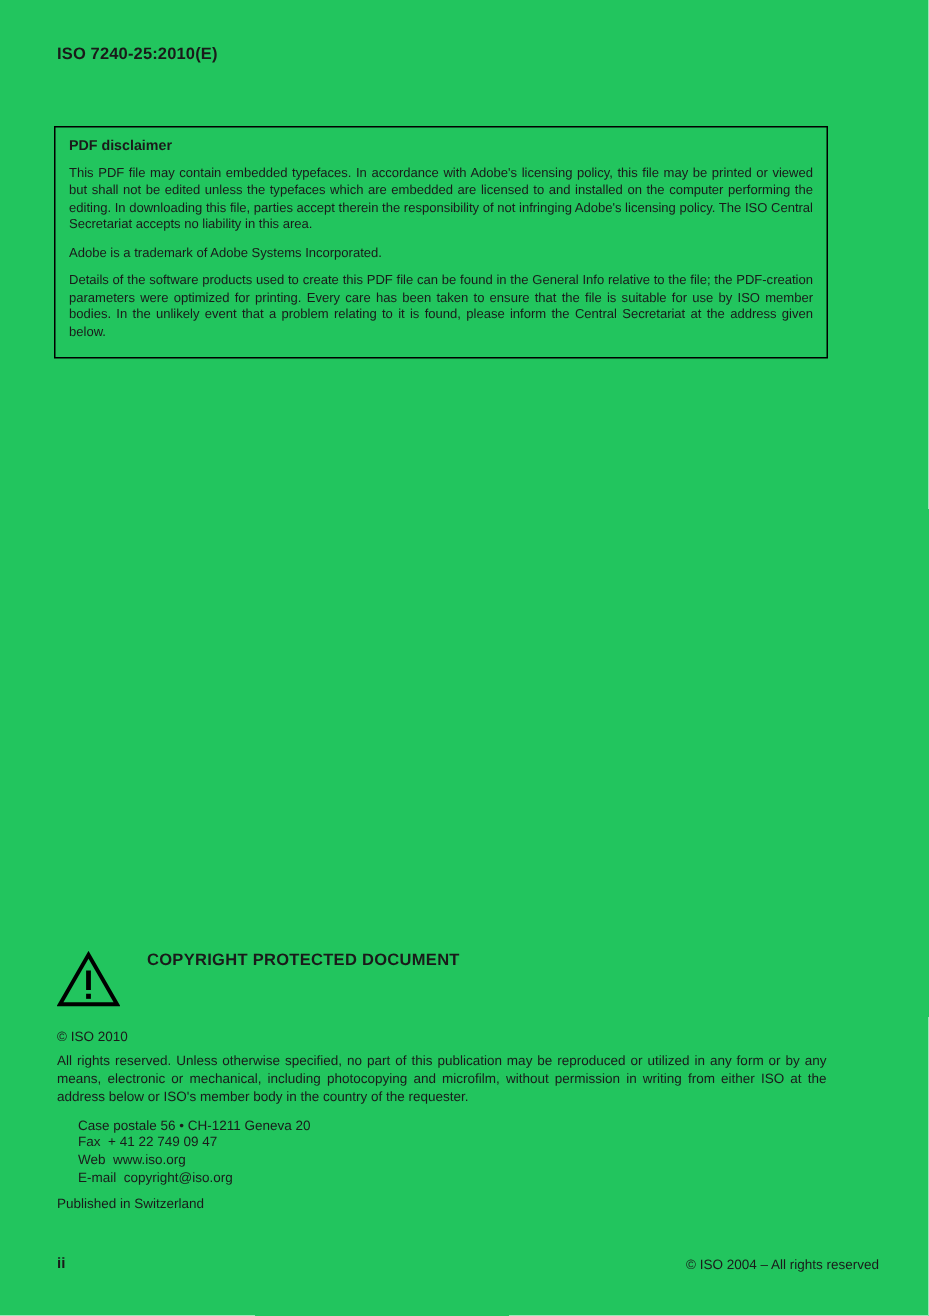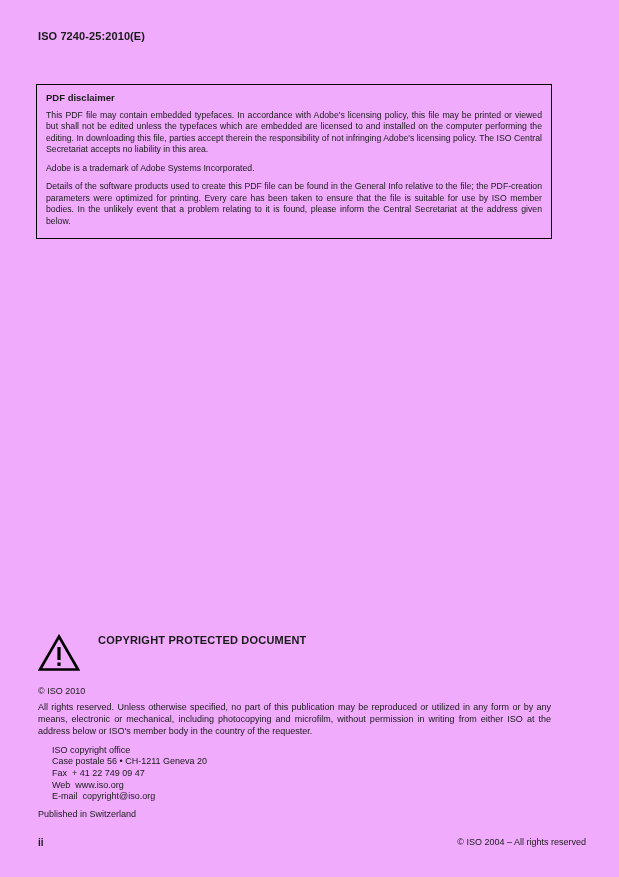--- a/index.html
+++ b/index.html
@@ -1,21 +1,21 @@
 <!DOCTYPE html>
 <html><head>
 <meta charset="utf-8">
 <style>
   * { margin: 0; padding: 0; box-sizing: border-box; }
   html, body { background: #ffffff; }
   .page {
     position: relative;
     width: 619px;
     height: 877px;
-    background: #f0abfc;
+    background: #22c55e;
     font-family: "Liberation Sans", sans-serif;
     color: #1a1a1a;
     overflow: hidden;
     margin: 0 auto;
   }
   .doc-header {
     position: absolute;
     left: 38px;
     top: 30px;
     font-size: 11px;
@@ -84,21 +84,21 @@
   .published-line {
     font-size: 9px;
   }
   .page-footer {
     position: absolute;
     left: 38px;
     right: 33px;
     top: 837px;
     display: flex;
     justify-content: space-between;
-    align-items: flex-start;
+    align-items: center;
     font-size: 9.5px;
   }
   .footer-page-number { font-weight: bold; font-size: 10px; }
   .footer-copyright { font-size: 9px; }
 </style>
 </head>
 <body>
 
 <div class="page">
 
@@ -122,21 +122,20 @@
         </svg>
       </span>
       <span class="copyright-heading">COPYRIGHT PROTECTED DOCUMENT</span>
     </div>
 
     <div class="copyright-notice">©   ISO 2010</div>
 
     <div class="rights-text">All rights reserved. Unless otherwise specified, no part of this publication may be reproduced or utilized in any form or by any means, electronic or mechanical, including photocopying and microfilm, without permission in writing from either ISO at the address below or ISO's member body in the country of the requester.</div>
 
     <div class="address-block">
-      <div class="address-line">ISO copyright office</div>
       <div class="address-line">Case postale 56 • CH-1211 Geneva 20</div>
       <div class="address-line">Fax  + 41 22 749 09 47</div>
       <div class="address-line">Web  www.iso.org</div>
       <div class="address-line">E-mail  copyright@iso.org</div>
     </div>
 
     <div class="published-line">Published in Switzerland</div>
 
   </div>
 

